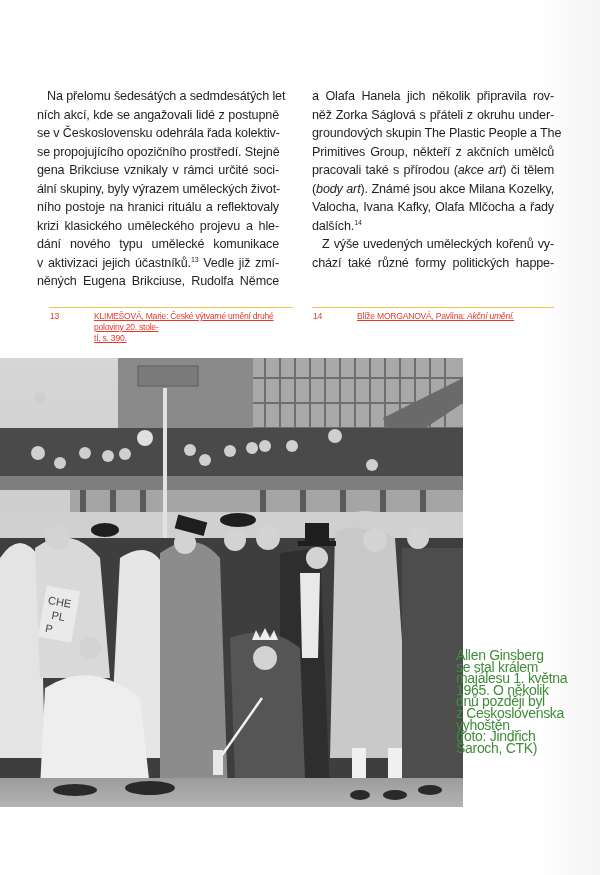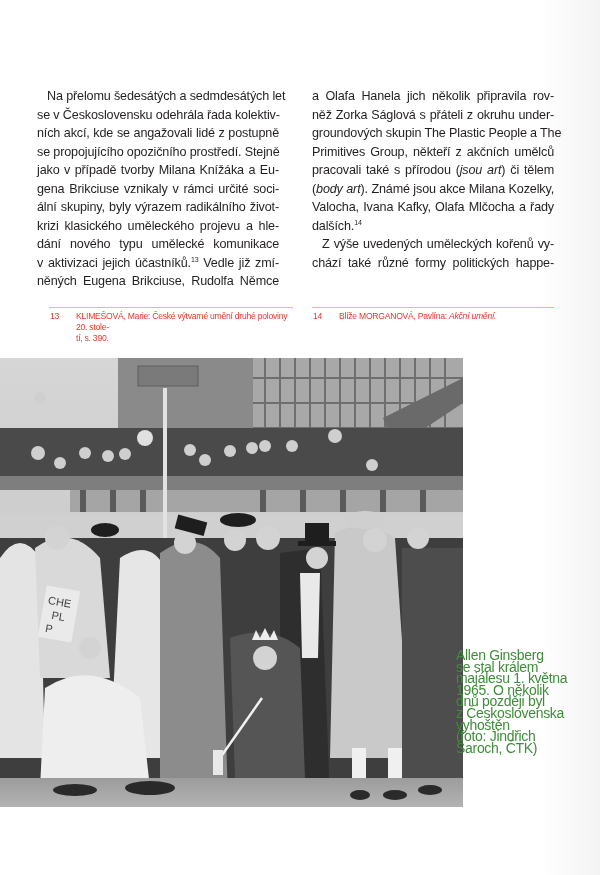--- a/index.html
+++ b/index.html
@@ -26,57 +26,57 @@
   sup { font-size: 7px; line-height: 0; vertical-align: 5px; }
   .fn-rule {
     position: absolute; top: 307px; height: 1px; background: #f2c14e;
   }
   .footnote {
     position: absolute; top: 311px; font-size: 8.6px; line-height: 11px;
     color: #e8382d; letter-spacing: -0.25px;
     font-family: "Liberation Sans Narrow", "Liberation Sans", sans-serif;
   }
   .footnote .num { position: absolute; left: 0; top: 0; }
-  .footnote .txt { display: block; margin-left: 26px; }
+  .footnote .txt { display: block; margin-left: 44px; text-decoration: underline; }
   .footnote i { font-style: italic; }
   .photo {
     position: absolute; left: 0; top: 358px; width: 463px; height: 449px;
     overflow: hidden; background: #8e8e8e;
   }
   .photo svg { display: block; }
   .caption {
     position: absolute; left: 456px; top: 650px; width: 120px;
     font-size: 14px; line-height: 11.6px; color: #3f8d3a; letter-spacing: -0.3px;
   }
 </style>
 </head>
 <body>
 
 <div class="page-shade"></div>
 
 <div id="col-left" class="col">
   <span class="line indent">Na přelomu šedesátých a sedmdesátých let</span>
+  <span class="line">ních akcí, kde se angažovali lidé z postupně</span>
   <span class="line">se v Československu odehrála řada kolektiv-</span>
-  <span class="line">ních akcí, kde se angažovali lidé z postupně</span>
   <span class="line">se propojujícího opozičního prostředí. Stejně</span>
-  <span class="line">jako v případě tvorby Milana Knížáka a Eu-</span>
   <span class="line">gena Brikciuse vznikaly v rámci určité soci-</span>
-  <span class="line">ální skupiny, byly výrazem radikálního život-</span>
+  <span class="line">ální skupiny, byly výrazem uměleckých život-</span>
+  <span class="line">ního postoje na hranici rituálu a reflektovaly</span>
   <span class="line">krizi klasického uměleckého projevu a hle-</span>
   <span class="line">dání nového typu umělecké komunikace</span>
   <span class="line"><span>v aktivizaci jejich účastníků.</span><sup>13</sup> <span>Vedle již zmí-</span></span>
   <span class="line">něných Eugena Brikciuse, Rudolfa Němce</span>
 </div>
 
 <div id="col-right" class="col">
   <span class="line">a Olafa Hanela jich několik připravila rov-</span>
   <span class="line">něž Zorka Ságlová s přáteli z okruhu under-</span>
   <span class="line">groundových skupin The Plastic People a The</span>
   <span class="line">Primitives Group, někteří z akčních umělců</span>
-  <span class="line"><span>pracovali také s přírodou (</span><i>jsou art</i><span>) či tělem</span></span>
+  <span class="line"><span>pracovali také s přírodou (</span><i>akce art</i><span>) či tělem</span></span>
   <span class="line"><span>(</span><i>body art</i><span>). Známé jsou akce Milana Kozelky,</span></span>
   <span class="line">Valocha, Ivana Kafky, Olafa Mlčocha a řady</span>
   <span class="line last"><span>dalších.</span><sup>14</sup></span>
   <span class="line indent">Z výše uvedených uměleckých kořenů vy-</span>
   <span class="line">chází také různé formy politických happe-</span>
 </div>
 
 <div class="fn-rule" style="left:49px; width:244px;"></div>
 <div class="fn-rule" style="left:312px; width:242px;"></div>
 

